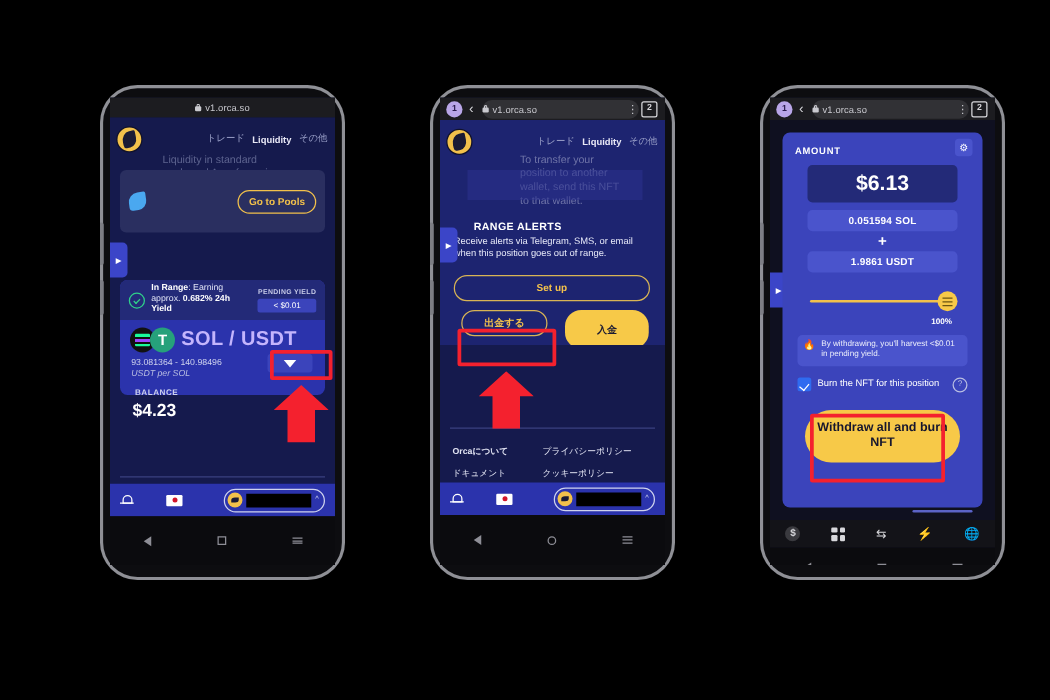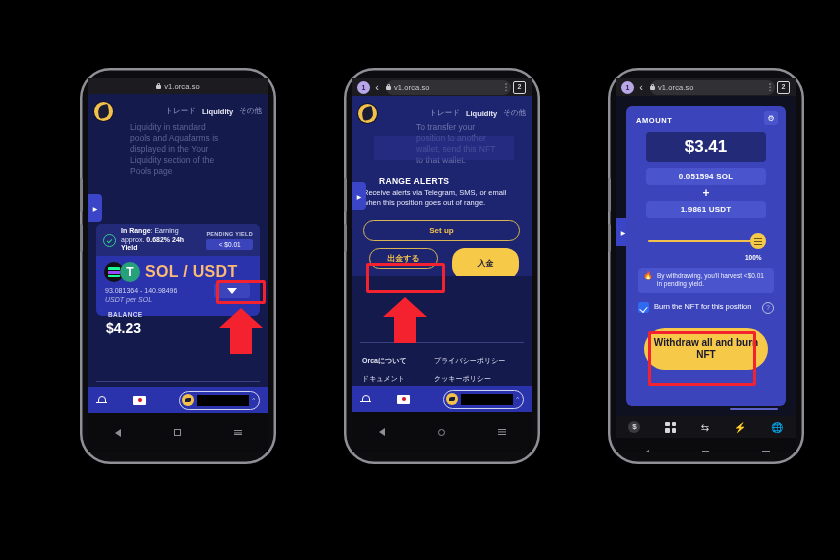--- a/index.html
+++ b/index.html
@@ -64,21 +64,21 @@
 
   .pairrow{position:absolute;display:flex;align-items:center;gap:5px;}
   .tok{width:20px;height:20px;border-radius:50%;flex:0 0 auto;}
   .tok.sol{background:#111;position:relative;}
   .tok.sol:after{content:"";position:absolute;left:4px;top:5px;width:12px;height:10px;
     background:linear-gradient(180deg,#19fb9b 0 30%,transparent 30% 40%,#9945ff 40% 70%,transparent 70% 80%,#19fb9b 80%);
     border-radius:1px;}
   .tok.usdt{background:#26a17b;margin-left:-9px;position:relative;}
   .tok.usdt:after{content:"T";position:absolute;inset:0;color:#fff;font-size:12px;font-weight:700;
                   text-align:center;line-height:20px;}
-  .pairname{color:#fdba74;font-size:16px;font-weight:700;letter-spacing:.3px;}
+  .pairname{color:#c4b5fd;font-size:16px;font-weight:700;letter-spacing:.3px;}
 
   .rangenums{position:absolute;color:#cfd3ee;font-size:7px;line-height:1.35;}
   .rangenums i{font-style:italic;color:#b9bee2;}
   .balbl{position:absolute;color:#cfd3ee;font-size:6.5px;font-weight:700;letter-spacing:.4px;}
   .balval{position:absolute;color:#fff;font-size:14px;font-weight:700;}
 
   .dropbtn{position:absolute;background:#3b44bb;border-radius:3px;display:flex;align-items:center;justify-content:center;}
   .caret{width:0;height:0;border-left:5px solid transparent;border-right:5px solid transparent;border-top:6px solid #fff;}
 
   
@@ -181,20 +181,27 @@
         <div class="appbar" style="top:6px;height:22px;">
           <div class="orca-logo"></div>
           <div style="flex:1 1 auto;"></div>
           <div class="navlink dim">トレード</div>
           <div class="navlink">Liquidity</div>
           <div class="navlink dim">その他</div>
         </div>
 
         <div class="ghost" style="left:42px;top:28px;width:98px;">Liquidity in standard pools and Aquafarms is displayed in the Your Liquidity section of the Pools page</div>
 
+        <div class="banner" style="left:8px;top:42px;width:164px;height:50px;box-sizing:border-box;">
+          <div class="wave"></div>
+          <div class="banner-text" style="visibility:hidden;">
+            <span>Liquidity in standard pools and Aquafarms is displayed in the </span>
+          </div>
+          <div class="pill-outline">Go to Pools</div>
+        </div>
 
         <div class="tab-handle" style="left:0;top:100px;">
           <span>▶</span>
         </div>
 
         <div class="card" style="left:8px;top:130px;width:164px;height:92px;">
           <div class="rangebar2" style="left:0;top:0;width:164px;height:32px;box-sizing:border-box;">
             <div class="check"></div>
             <div class="rtext">
               <b>In Range</b><span>: Earning approx. </span><b>0.682%</b><b> 24h Yield</b>
@@ -357,21 +364,21 @@
 
         <div class="tab-handle" style="left:0;top:122px;">
           <span>▶</span>
         </div>
 
         <div class="card" style="left:10px;top:10px;width:160px;height:300px;background:#3b44bb;">
 
           <div class="amt-head" style="left:10px;top:10px;">AMOUNT</div>
           <div class="gear" style="right:8px;top:5px;">⚙</div>
 
-          <div class="amtbox" style="left:20px;top:26px;width:120px;height:30px;">$3.41</div>
+          <div class="amtbox" style="left:20px;top:26px;width:120px;height:30px;">$6.13</div>
 
           <div class="tokbox" style="left:20px;top:62px;width:120px;height:17px;">0.051594 SOL</div>
           <div class="plus" style="left:20px;top:80px;width:120px;">+</div>
           <div class="tokbox" style="left:20px;top:95px;width:120px;height:17px;">1.9861 USDT</div>
 
           <div class="sliderline" style="left:22px;top:134px;width:108px;"></div>
           <div class="knob" style="left:124px;top:127px;"></div>
           <div class="pct" style="left:119px;top:148px;">100%</div>
 
           <div class="notebox" style="left:12px;top:162px;width:136px;box-sizing:border-box;">

